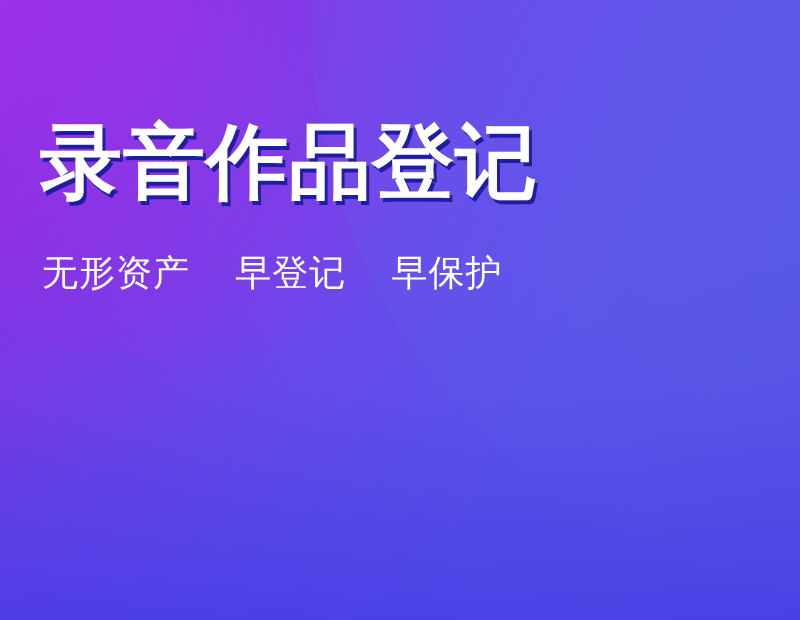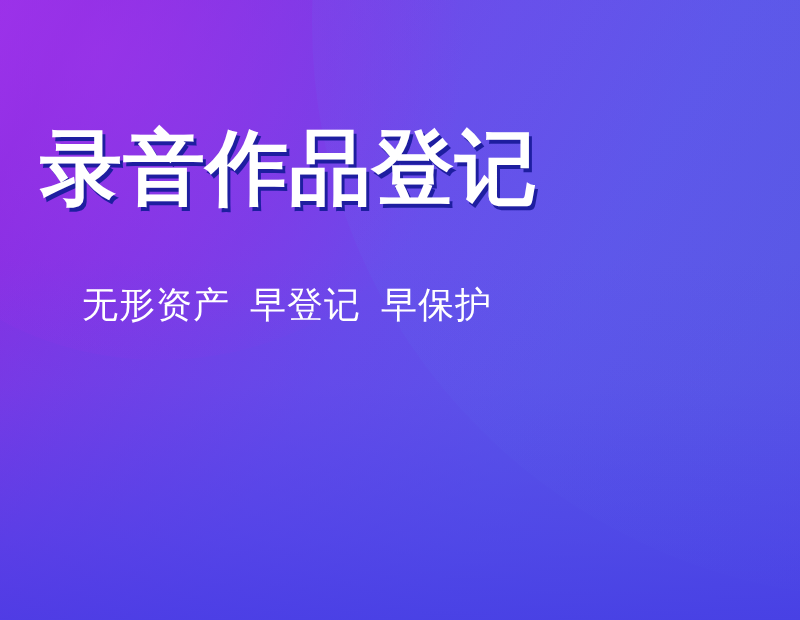--- a/index.html
+++ b/index.html
@@ -6,21 +6,21 @@
     margin: 0;
     padding: 0;
     background: #2b2b38;
   }
 
   #banner {
     position: relative;
     width: 800px;
     height: 620px;
     overflow: hidden;
-    font-family: Liberation Serif, serif;
+    font-family: Liberation Mono, monospace;
     
     background: linear-gradient(118deg,
         #9A2FE8 0%,
         #8B2DE2 8%,
         #7B3BE6 26%,
         #6A4AEA 46%,
         #5E55E9 66%,
         #5A57E6 82%,
         #5853E6 100%);
   }
@@ -133,21 +133,21 @@
     left: 42px;
     margin: 0;
     font-size: 36px;
     font-weight: 400;
     line-height: 1;
     color: #ffffff;
     letter-spacing: 1px;
     white-space: pre;
   }
 
-  .sub-line-1 { top: 287px; margin-left: 40px; }
+  .sub-line-1 { top: 258px; }
   .sub-line-2 { top: 333px; }
 </style>
 </head>
 <body>
 
 <div id="banner">
 
   <div class="bg-bottom-wash"></div>
   <div class="arc-secondary"></div>
   <div class="arc-fill"></div>

